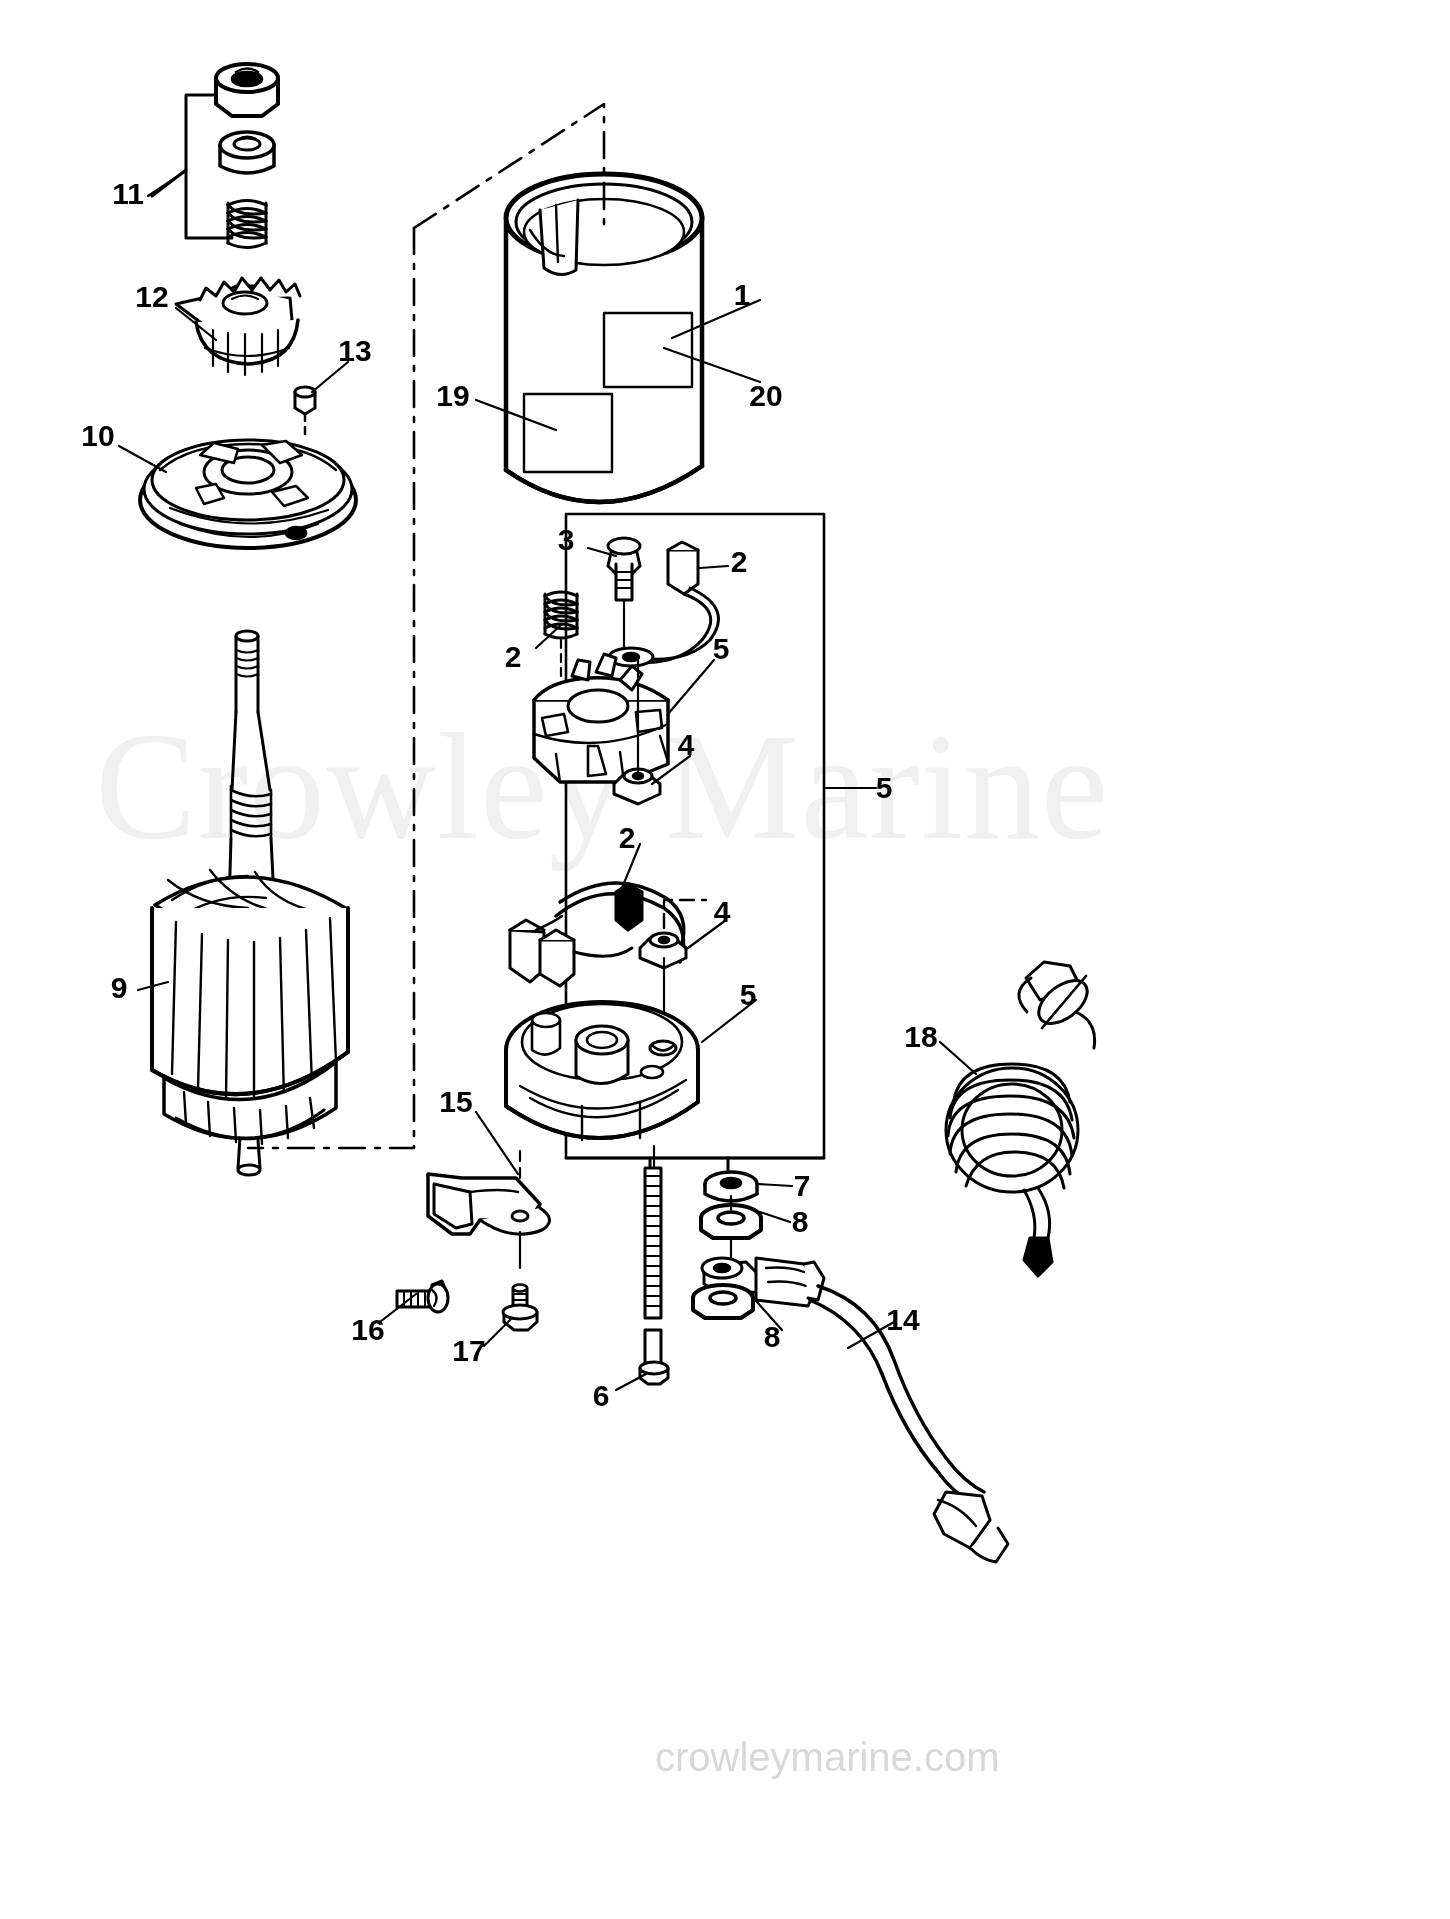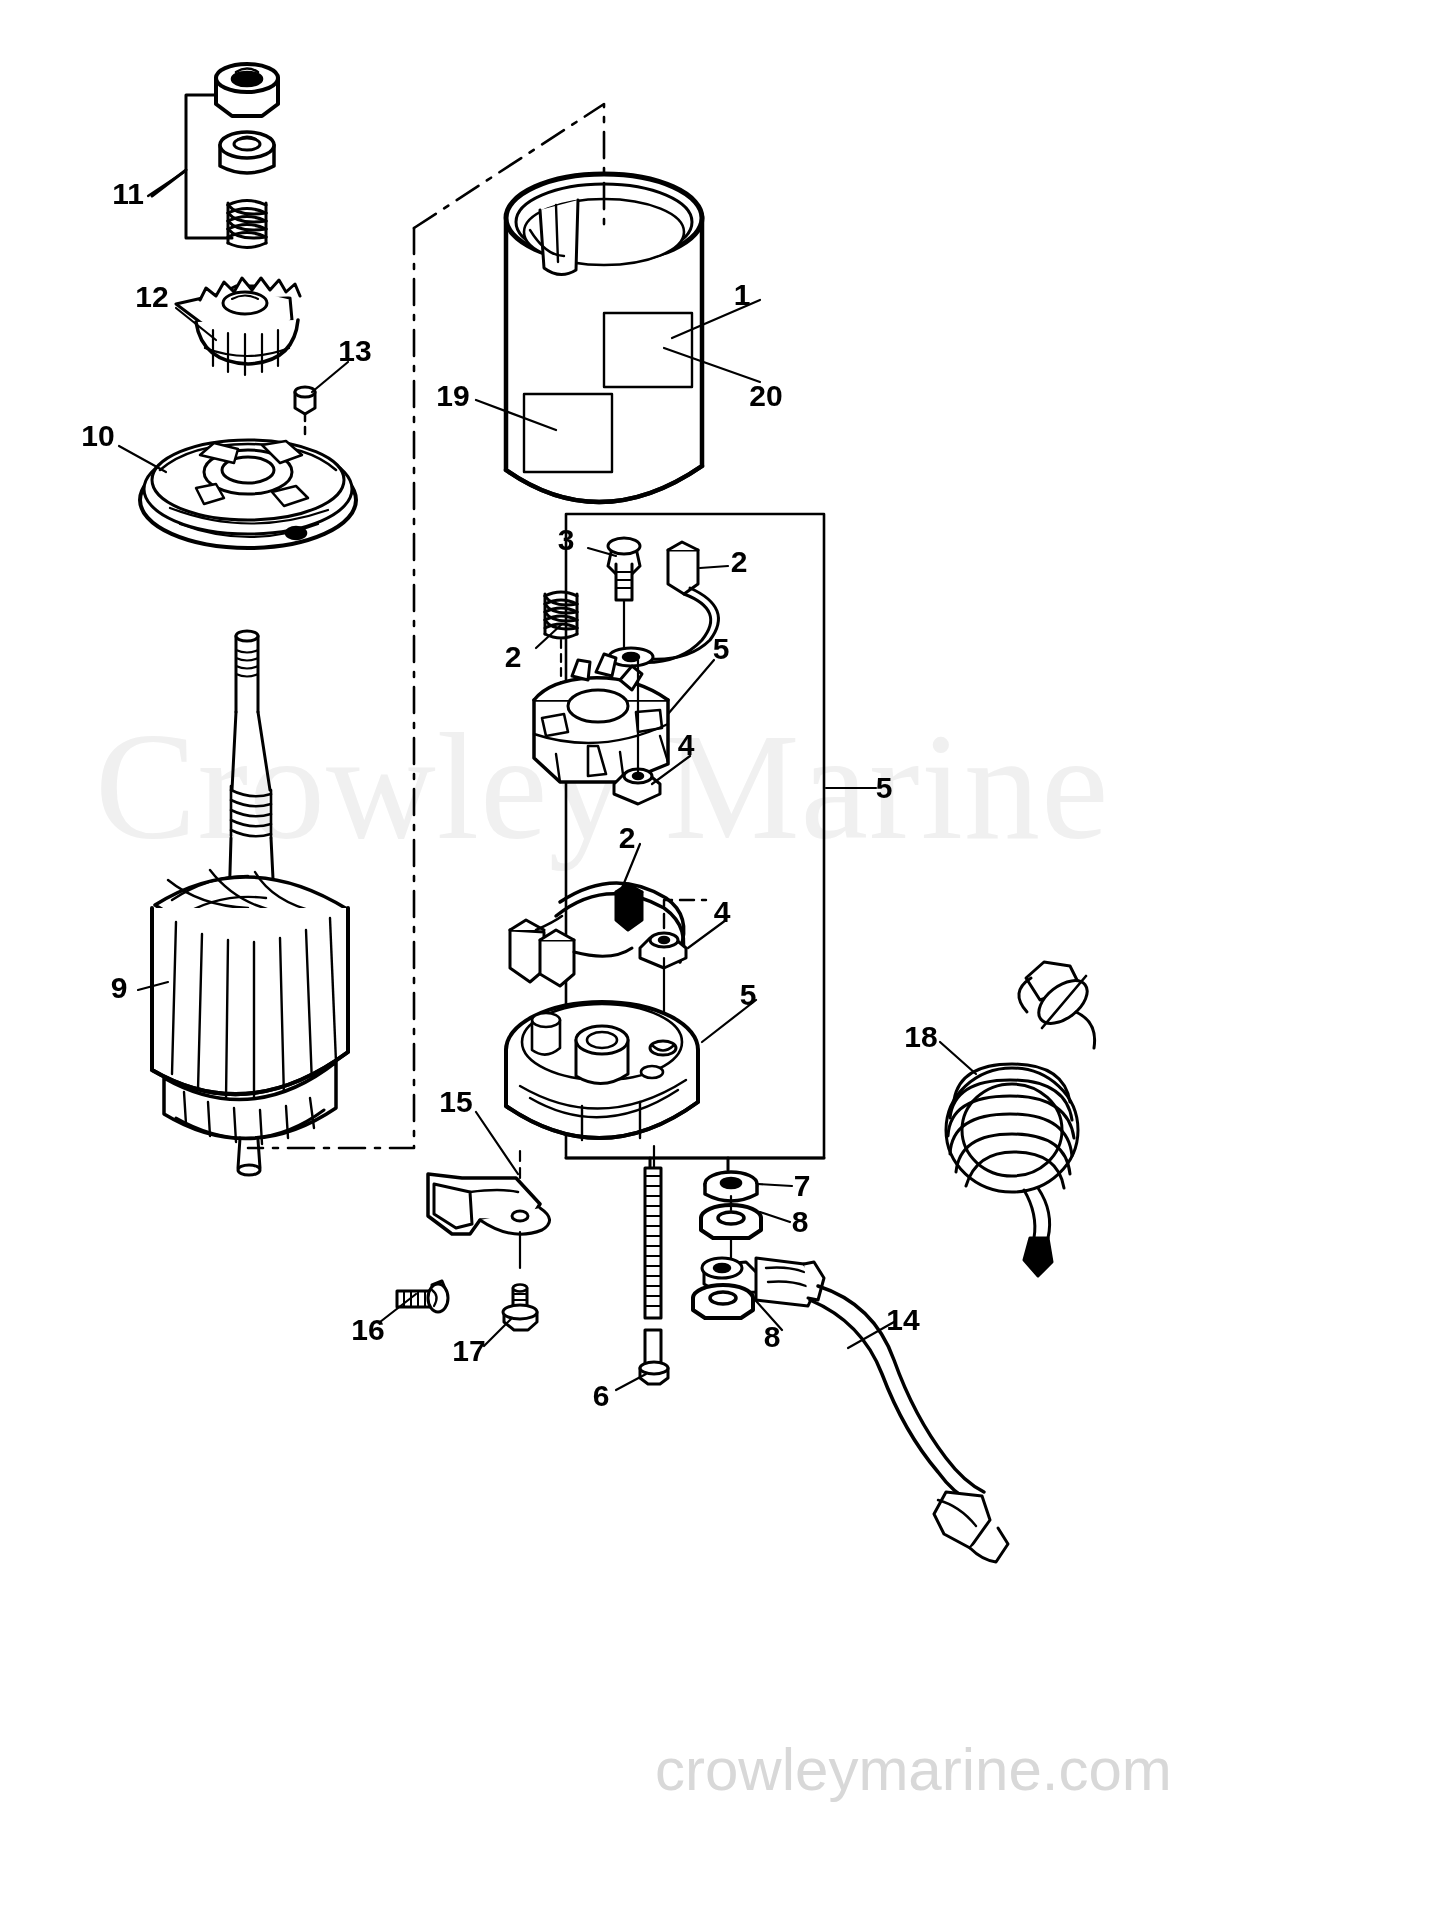--- a/index.html
+++ b/index.html
@@ -1,21 +1,21 @@
 <!DOCTYPE html>
 <html><head>
 <meta charset="utf-8">
 <style>
   html,body{margin:0;padding:0;background:#ffffff;}
   body{font-family:"Liberation Sans",sans-serif;}
   #page{position:relative;width:1450px;height:1919px;background:#fff;overflow:hidden;}
   #art{position:absolute;left:0;top:0;width:1450px;height:1919px;}
   .wm-top{position:absolute;left:95px;top:700px;width:1100px;font-size:152px;font-weight:400;color:#f0f0f0;
           letter-spacing:1px;user-select:none;white-space:nowrap;}
-  .wm-bot{position:absolute;left:655px;top:1735px;font-size:60px;color:#d8d8d8;white-space:nowrap;user-select:none;}
+  .wm-bot{position:absolute;left:655px;top:1735px;font-size:40px;color:#d8d8d8;white-space:nowrap;user-select:none;}
   .cal{font-family:"Liberation Serif",serif;}
 </style>
 </head>
 <body>
 
 <div id="page">
 
   <div class="wm-top cal">Crowley Marine</div>
 
   <svg id="art" viewBox="0 0 1450 1919">

